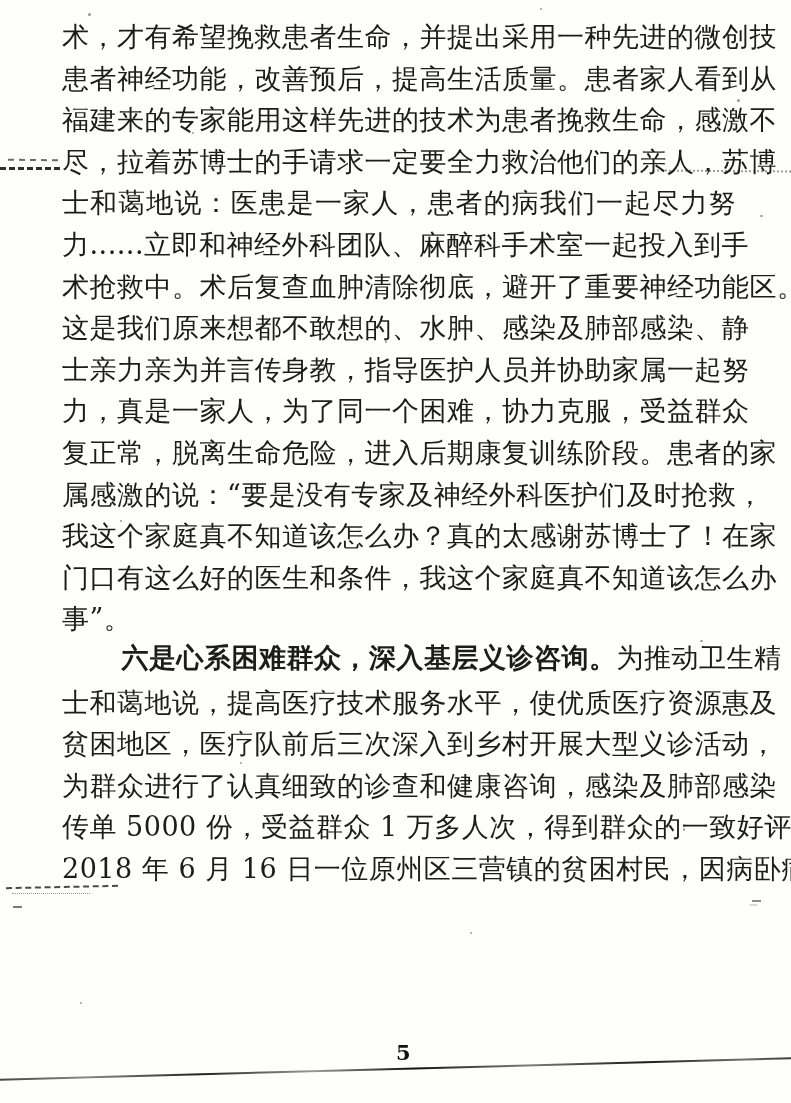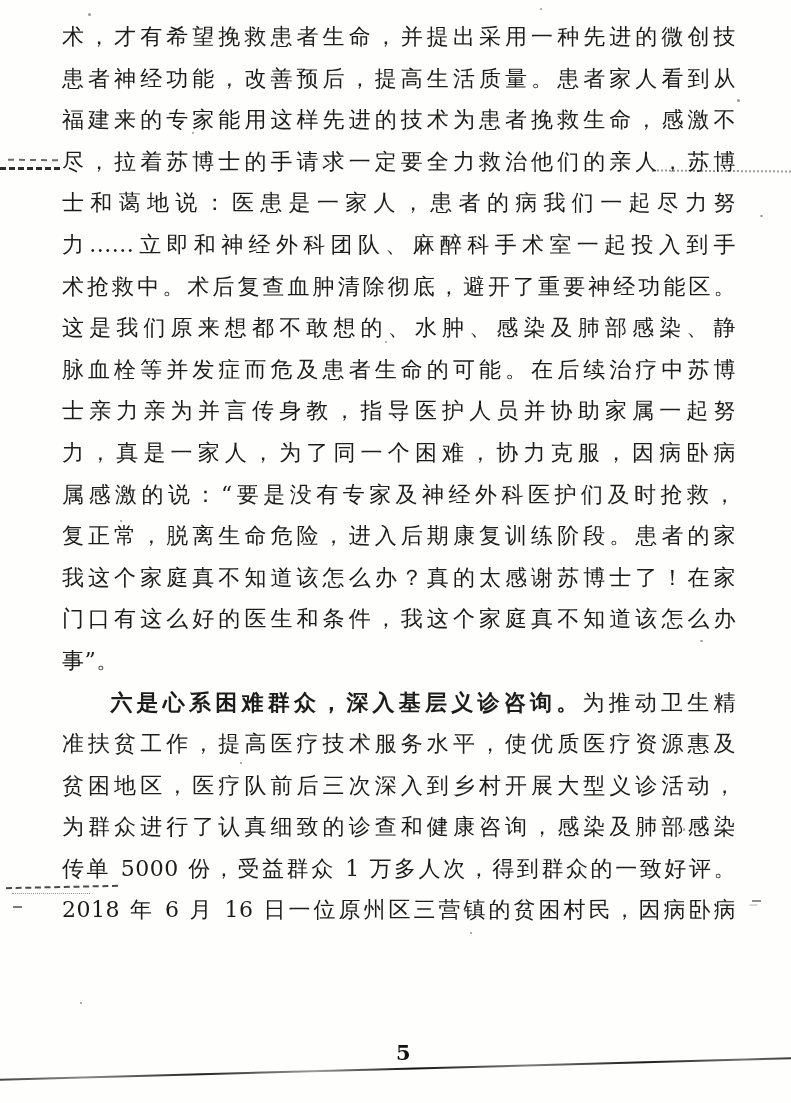--- a/index.html
+++ b/index.html
@@ -15,33 +15,33 @@
     background: #fefefd;
   }
   .textblock {
     position: absolute;
     left: 62px; top: 16px;
     width: 674px;
   }
   .line {
     height: 41.6px;
     line-height: 41.6px;
-    font-size: 22px;
+    font-size: 27px;
     color: #1c1c1c;
     text-align: justify;
     text-align-last: justify;
     text-justify: inter-character;
     white-space: nowrap;
     letter-spacing: 0.5px;
   }
   .line.short {
     text-align: left;
     text-align-last: left;
   }
-  .line.indent { text-indent: 2.2em; }
+  .line.indent { text-indent: 2.2em; font-family: Liberation Mono, monospace; }
   .seg.bold { font-weight: 700; }
   
   .footer-line {
     position: absolute;
     left: -14px; top: 1068px;
     width: 822px; height: 2px;
     background: linear-gradient(90deg,
       #3a3a3a 0%, #8a8a8a 12%, #222 26%, #9a9a9a 40%,
       #111 52%, #7d7d7d 66%, #1a1a1a 80%, #6f6f6f 92%, #2a2a2a 100%);
     transform: rotate(-1.55deg);
@@ -92,30 +92,29 @@
 
   <main class="textblock" id="lines">
       <div class="line"><span class="seg">术，才有希望挽救患者生命，并提出采用一种先进的微创技</span></div>
       <div class="line"><span class="seg">患者神经功能，改善预后，提高生活质量。患者家人看到从</span></div>
       <div class="line"><span class="seg">福建来的专家能用这样先进的技术为患者挽救生命，感激不</span></div>
       <div class="line"><span class="seg">尽，拉着苏博士的手请求一定要全力救治他们的亲人，苏博</span></div>
       <div class="line"><span class="seg">士和蔼地说：医患是一家人，患者的病我们一起尽力努</span></div>
       <div class="line"><span class="seg">力......立即和神经外科团队、麻醉科手术室一起投入到手</span></div>
       <div class="line"><span class="seg">术抢救中。术后复查血肿清除彻底，避开了重要神经功能区。</span></div>
       <div class="line"><span class="seg">这是我们原来想都不敢想的、水肿、感染及肺部感染、静</span></div>
-      <div class="line"><span class="seg">脉血栓等并发症而危及患者生命的可能。在后续治疗中苏博</span></div>
       <div class="line"><span class="seg">士亲力亲为并言传身教，指导医护人员并协助家属一起努</span></div>
-      <div class="line"><span class="seg">力，真是一家人，为了同一个困难，协力克服，因病卧病</span></div>
+      <div class="line"><span class="seg">力，真是一家人，为了同一个困难，协力克服，受益群众</span></div>
+      <div class="line"><span class="seg">复正常，脱离生命危险，进入后期康复训练阶段。患者的家</span></div>
       <div class="line"><span class="seg">属感激的说：“要是没有专家及神经外科医护们及时抢救，</span></div>
-      <div class="line"><span class="seg">复正常，脱离生命危险，进入后期康复训练阶段。患者的家</span></div>
       <div class="line"><span class="seg">我这个家庭真不知道该怎么办？真的太感谢苏博士了！在家</span></div>
       <div class="line"><span class="seg">门口有这么好的医生和条件，我这个家庭真不知道该怎么办</span></div>
       <div class="line short"><span class="seg">事”。</span></div>
       <div class="line indent"><span class="seg bold">六是心系困难群众，深入基层义诊咨询。</span><span class="seg">为推动卫生精</span></div>
-      <div class="line"><span class="seg">准扶贫工作，提高医疗技术服务水平，使优质医疗资源惠及</span></div>
+      <div class="line"><span class="seg">士和蔼地说，提高医疗技术服务水平，使优质医疗资源惠及</span></div>
       <div class="line"><span class="seg">贫困地区，医疗队前后三次深入到乡村开展大型义诊活动，</span></div>
       <div class="line"><span class="seg">为群众进行了认真细致的诊查和健康咨询，感染及肺部感染</span></div>
       <div class="line"><span class="seg">传单 5000 份，受益群众 1 万多人次，得到群众的一致好评。</span></div>
       <div class="line"><span class="seg">2018 年 6 月 16 日一位原州区三营镇的贫困村民，因病卧病</span></div>
     </main>
 
   <div class="footer-line"></div>
   <div class="page-number">5</div>
 
 </div>

